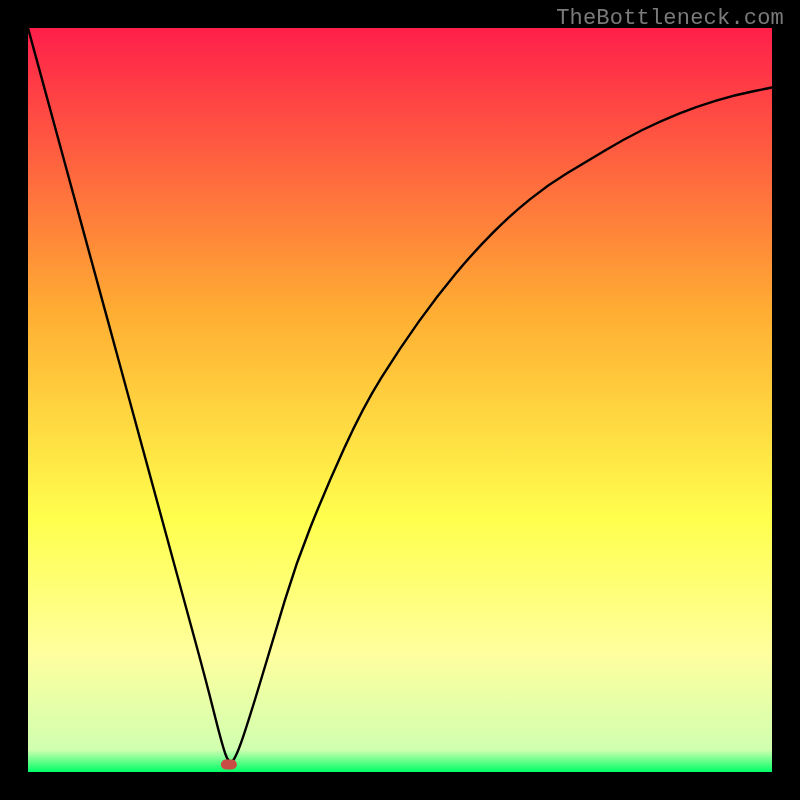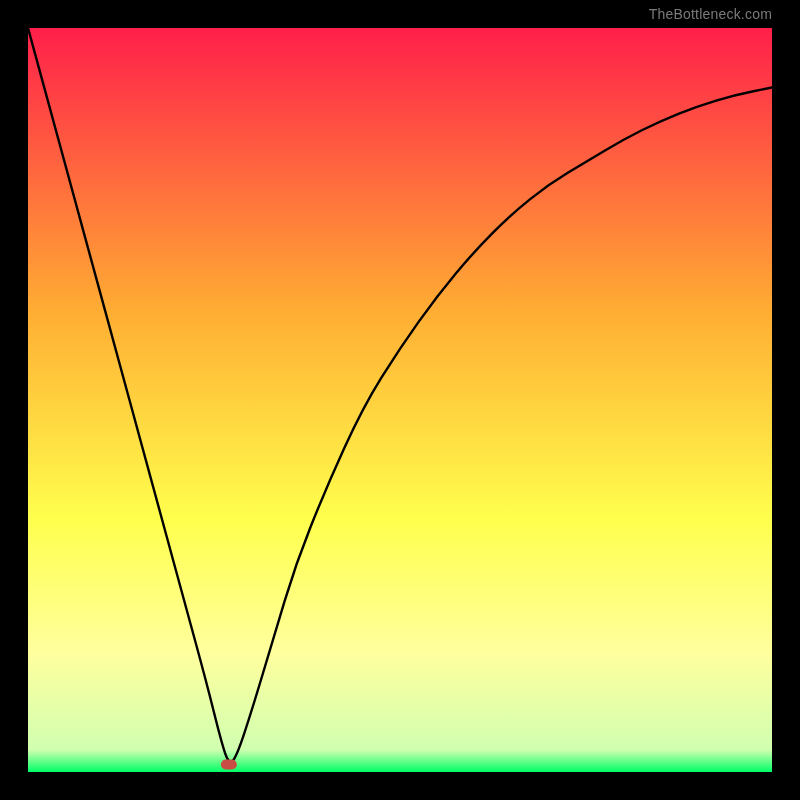--- a/index.html
+++ b/index.html
@@ -22,26 +22,26 @@
   .plot {
     position: absolute;
     left: 0;
     top: 0;
     width: 744px;
     height: 744px;
   }
   .watermark {
     position: absolute;
     top: 6px;
-    right: 28px;
+    right: 16px;
     color: #7a7a7a;
-    font-size: 14px;
+    font-size: 22px;
     font-weight: 500;
     letter-spacing: 0.2px;
-    font-family: Liberation Sans, sans-serif;
+    font-family: Liberation Mono, monospace;
   }
   svg { display: block; }
 </style>
 </head>
 <body>
 
 <div class="frame">
   <svg class="plot" viewBox="0 0 744 744" preserveAspectRatio="none">
     <defs>
       <linearGradient id="bg-grad" x1="0" y1="0" x2="0" y2="1">

